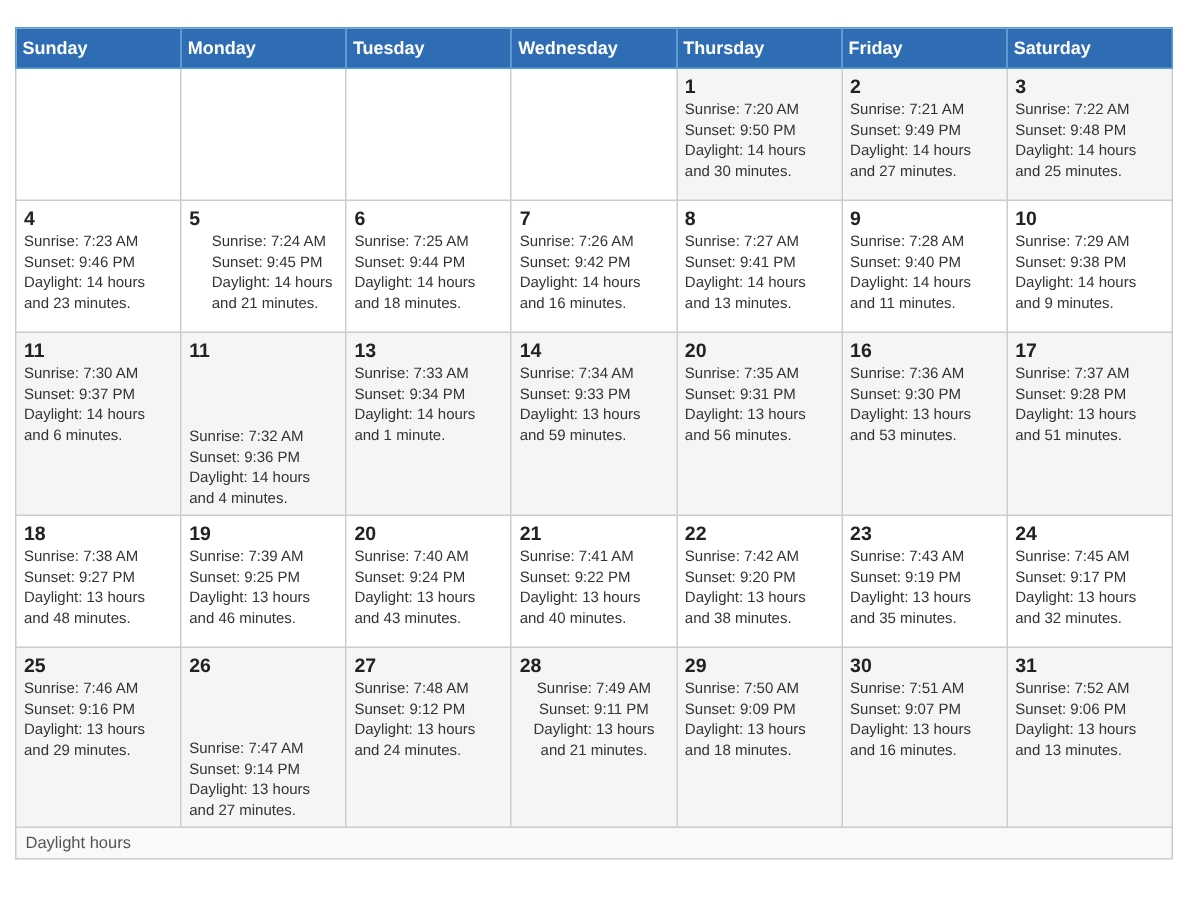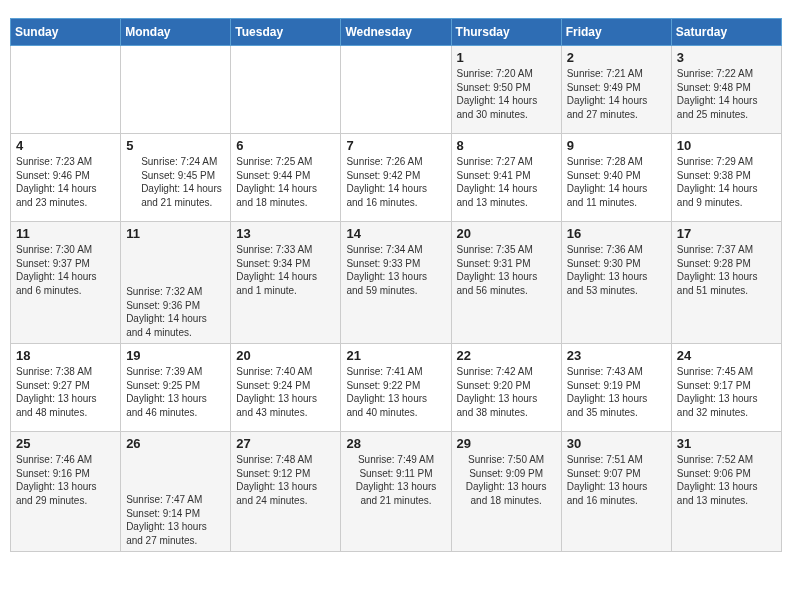--- a/index.html
+++ b/index.html
@@ -293,31 +293,34 @@
 Daylight: 13 hours and 24 minutes.</div>
         </td>
         <td>
           <div class="day-number">28</div>
           <div class="day-info" style="white-space: pre-line; text-align: center;">Sunrise: 7:49 AM
 Sunset: 9:11 PM
 Daylight: 13 hours and 21 minutes.</div>
         </td>
         <td>
           <div class="day-number">29</div>
-          <div class="day-info" style="white-space: pre-line; text-align: center;">Sunrise: 7:50 AM
+          <div class="day-info" style="white-space: pre-line;">Sunrise: 7:50 AM
 Sunset: 9:09 PM
 Daylight: 13 hours and 18 minutes.</div>
         </td>
         <td>
           <div class="day-number">30</div>
           <div class="day-info" style="white-space: pre-line;">Sunrise: 7:51 AM
 Sunset: 9:07 PM
 Daylight: 13 hours and 16 minutes.</div>
         </td>
         <td>
           <div class="day-number">31</div>
           <div class="day-info" style="white-space: pre-line;">Sunrise: 7:52 AM
 Sunset: 9:06 PM
 Daylight: 13 hours and 13 minutes.</div>
         </td>
       </tr>
+      <tr class="note-row">
+        <td colspan="7">Daylight hours</td>
+      </tr>
     </tbody>
 </table>
 
 </body></html>

